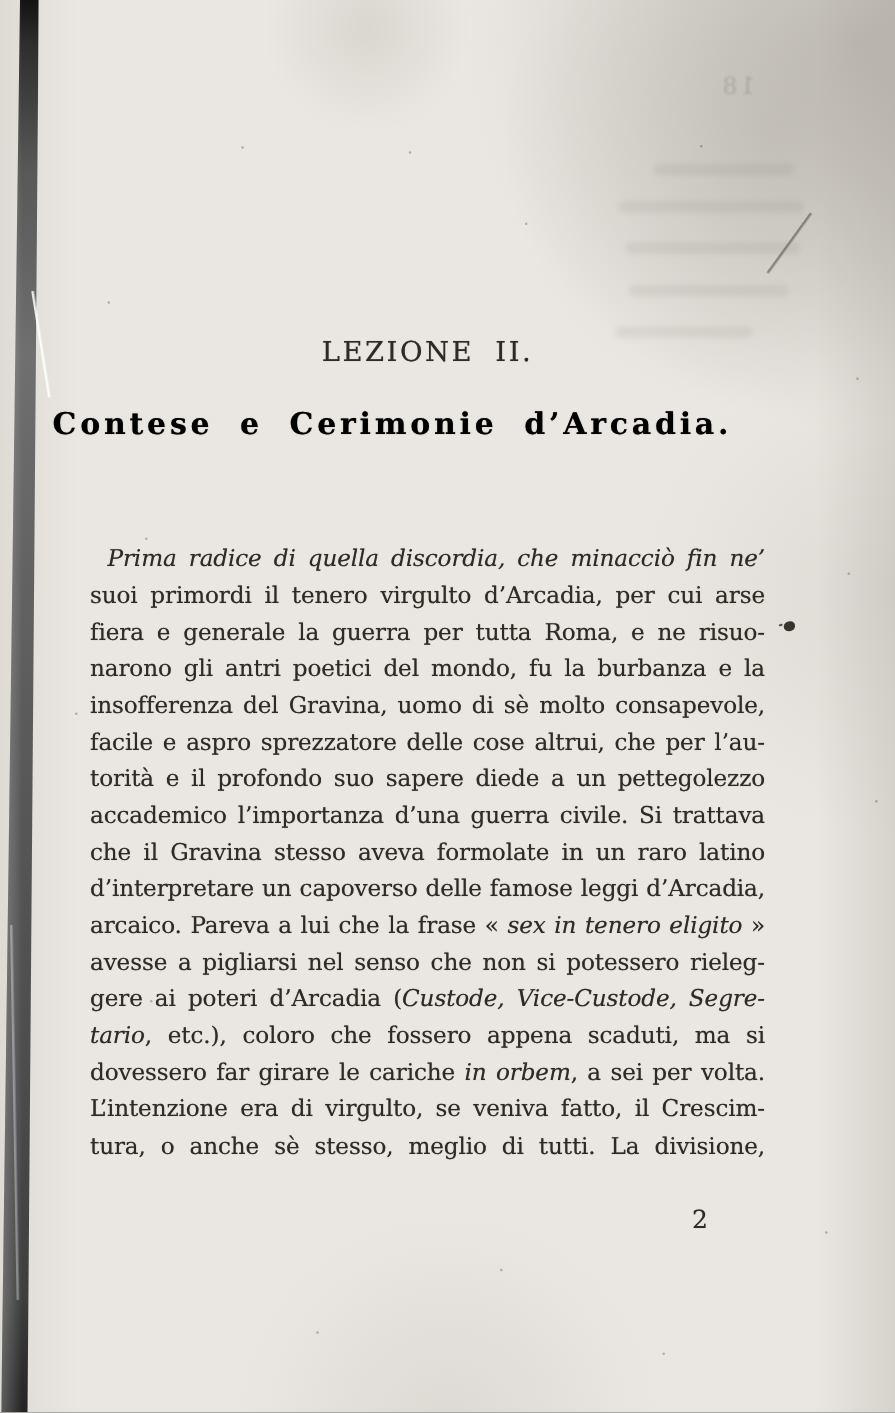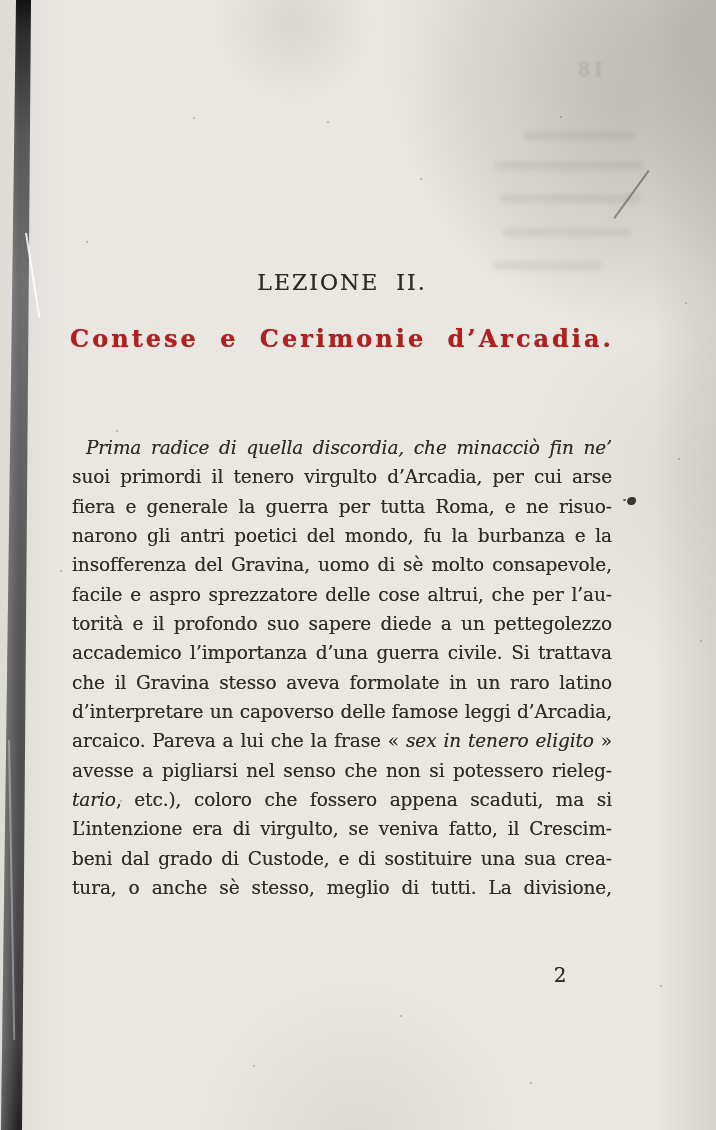--- a/index.html
+++ b/index.html
@@ -56,23 +56,23 @@
   }
   .speck{position:absolute;width:2px;height:2px;border-radius:50%;background:rgba(80,75,66,.38);}
   
   .heading{
     position:absolute;top:249px;left:72px;width:540px;text-align:center;
     font-size:22px;line-height:27px;letter-spacing:2px;word-spacing:8px;
     text-shadow:0 0 .6px rgba(47,43,36,.65);
     margin-top:20px;
   }
   .title{
-    position:absolute;top:324px;left:42px;width:600px;text-align:center;
+    position:absolute;top:324px;left:42px;width:600px;text-align:left;
     font-size:24px;line-height:30px;font-weight:bold;letter-spacing:3px;word-spacing:10px;
-    color:#b91c1c;text-shadow:0 0 .7px rgba(43,39,32,.7);
+    color:#000000;text-shadow:0 0 .7px rgba(43,39,32,.7);
   }
   .body-par{
     position:absolute;top:433px;left:72px;width:540px;
     font-size:18.5px;line-height:29.35px;letter-spacing:-.1px;
     text-shadow:0 0 .6px rgba(47,43,36,.6);
   }
   .bline{text-align:justify;text-align-last:justify;text-justify:inter-word;height:29.35px;white-space:normal;}
   .bline.indent{text-indent:14px;font-style:italic;}
   .bline .it{font-style:italic;}
   .sig-number{
@@ -125,20 +125,21 @@
       <div class="bline"><span>fiera e generale la guerra per tutta Roma, e ne risuo-</span></div>
       <div class="bline"><span>narono gli antri poetici del mondo, fu la burbanza e la</span></div>
       <div class="bline"><span>insofferenza del Gravina, uomo di sè molto consapevole,</span></div>
       <div class="bline"><span>facile e aspro sprezzatore delle cose altrui, che per l’au-</span></div>
       <div class="bline"><span>torità e il profondo suo sapere diede a un pettegolezzo</span></div>
       <div class="bline"><span>accademico l’importanza d’una guerra civile. Si trattava</span></div>
       <div class="bline"><span>che il Gravina stesso aveva formolate in un raro latino</span></div>
       <div class="bline"><span>d’interpretare un capoverso delle famose leggi d’Arcadia,</span></div>
       <div class="bline"><span>arcaico. Pareva a lui che la frase « </span><span class="it">sex in tenero eligito</span><span> »</span></div>
       <div class="bline"><span>avesse a pigliarsi nel senso che non si potessero rieleg-</span></div>
+      <div class="bline"><span>gere ai poteri d’Arcadia (</span><span class="it">Custode, Vice-Custode, Segre-</span></div>
       <div class="bline"><span class="it">tario</span><span>, etc.), coloro che fossero appena scaduti, ma si</span></div>
+      <div class="bline"><span>dovessero far girare le cariche </span><span class="it">in orbem</span><span>, a sei per volta.</span></div>
       <div class="bline"><span>L’intenzione era di virgulto, se veniva fatto, il Crescim-</span></div>
-      <div class="bline"><span>beni dal grado di Custode, e di sostituire una sua crea-</span></div>
       <div class="bline"><span>tura, o anche sè stesso, meglio di tutti. La divisione,</span></div>
     </div>
 
   <div class="sig-number">2</div>
 </div>
 
 </body></html>

